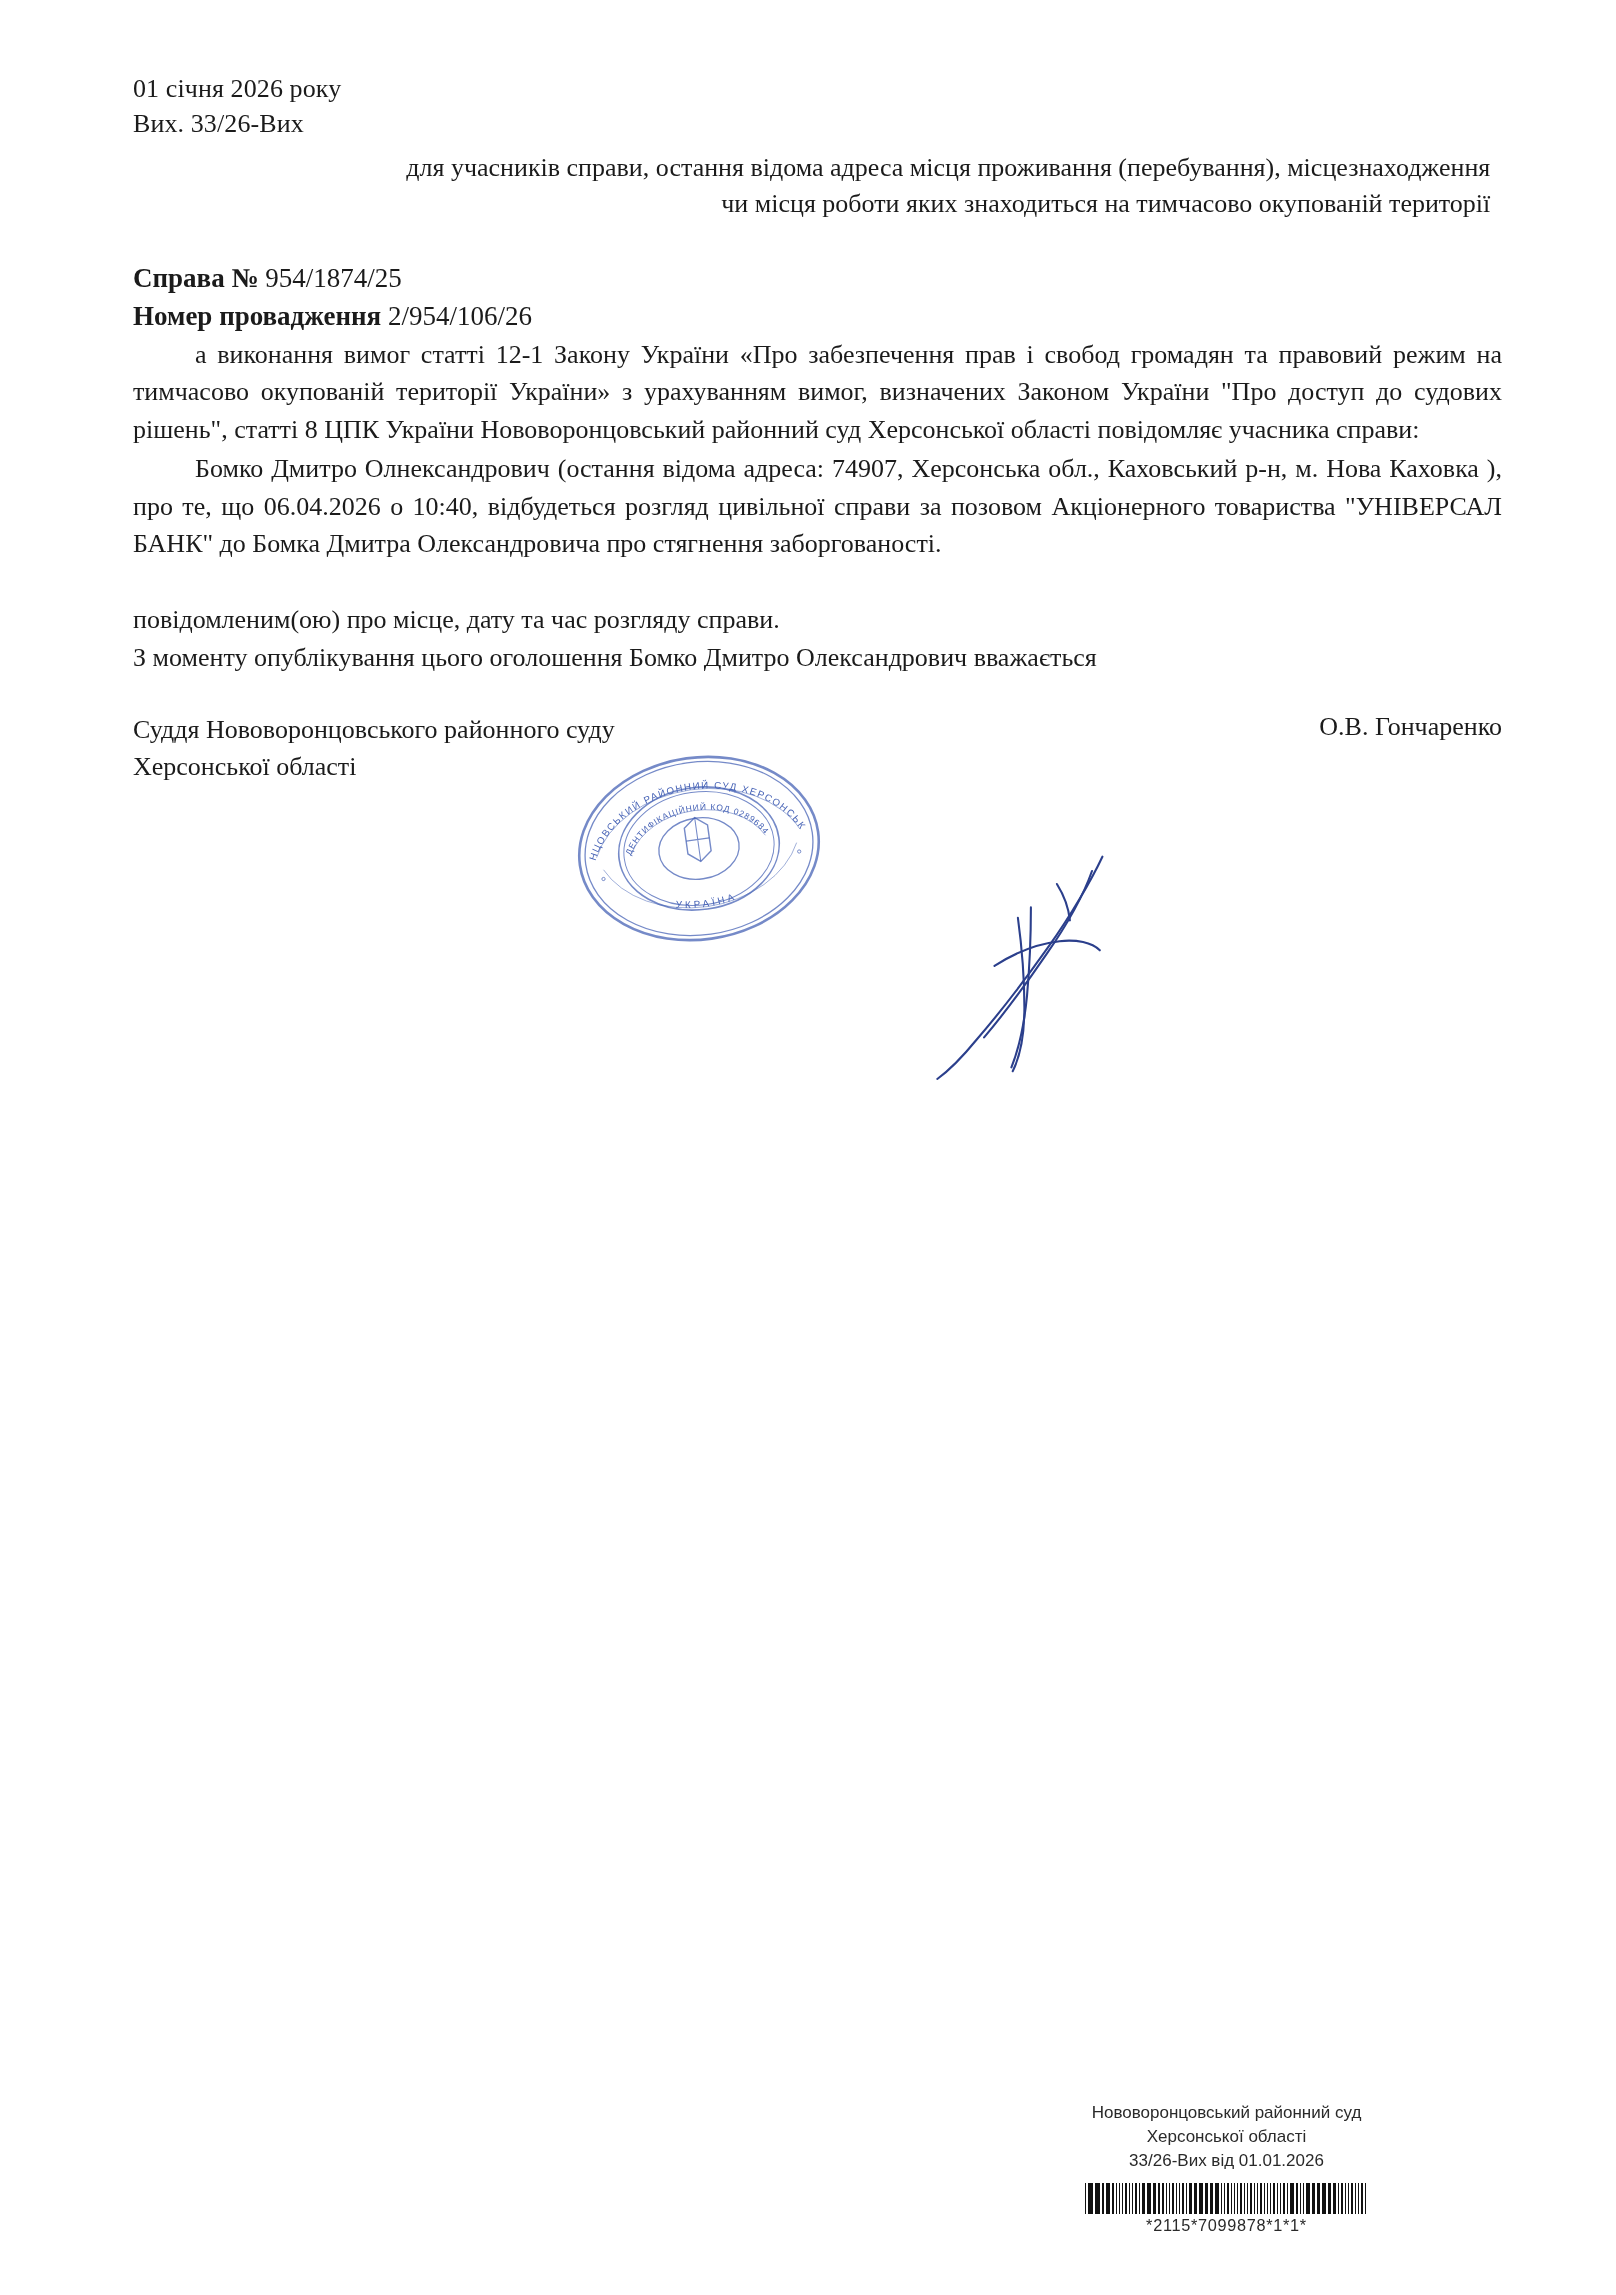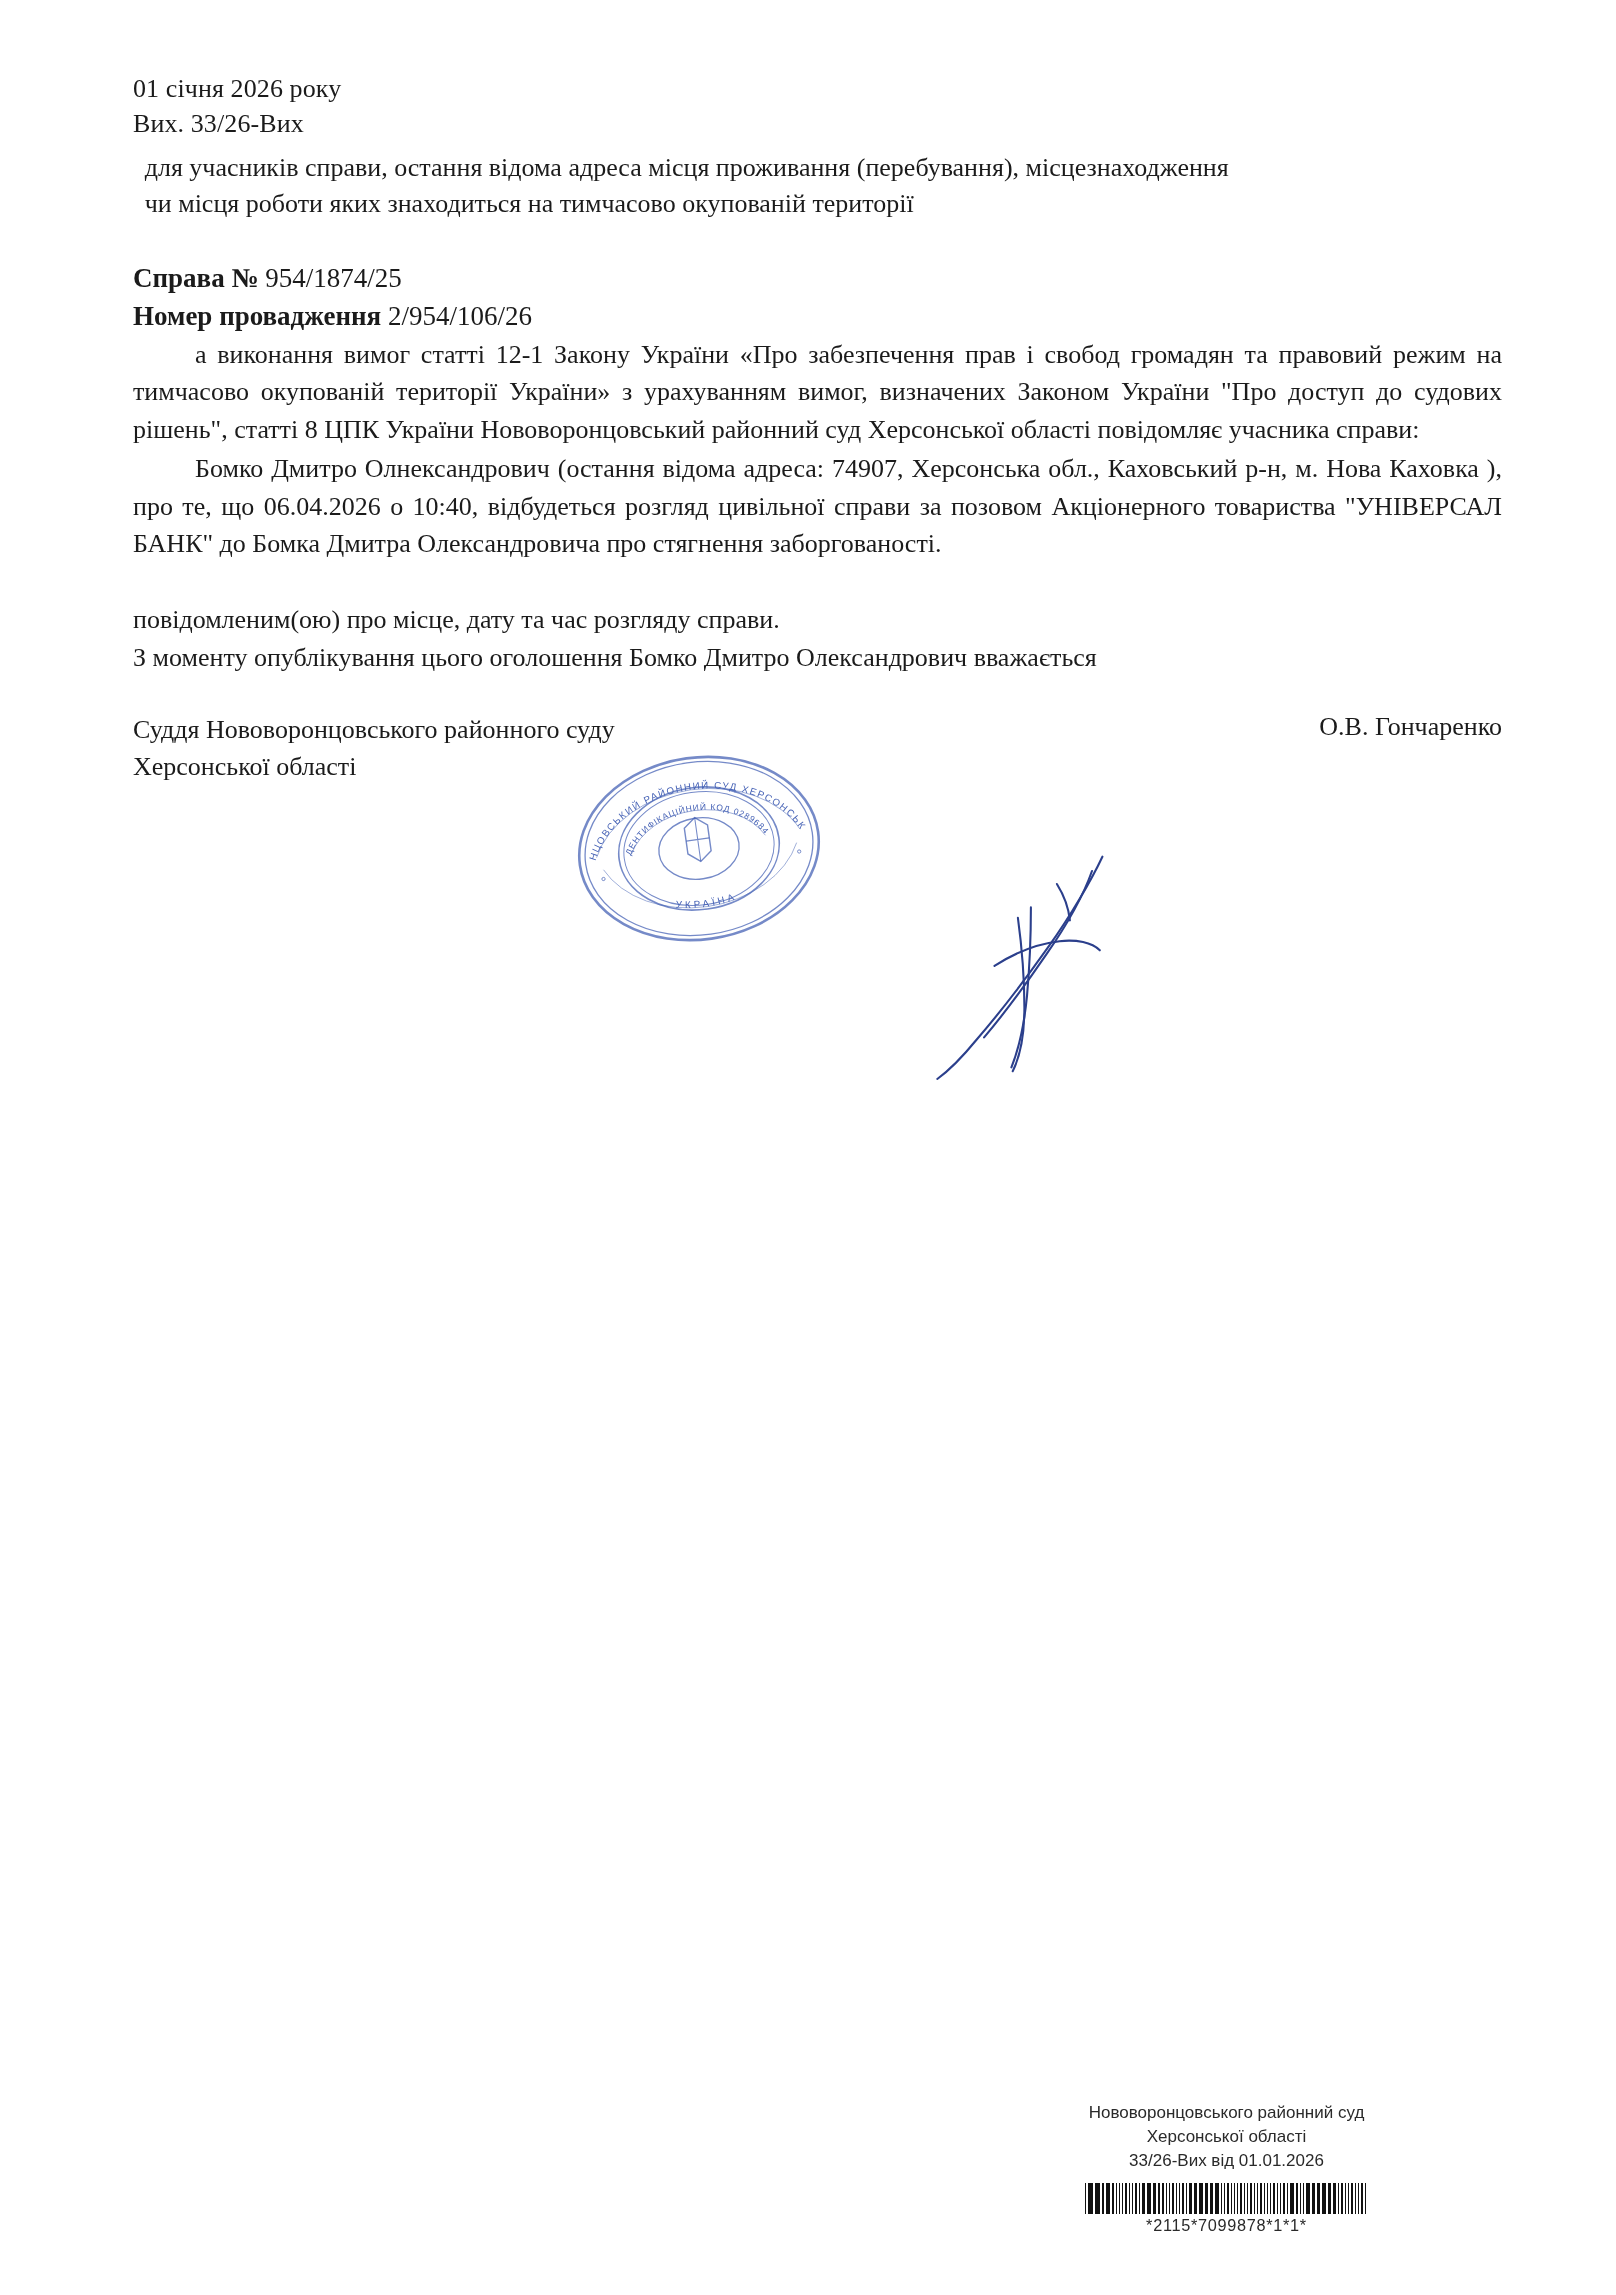--- a/index.html
+++ b/index.html
@@ -39,21 +39,21 @@
 
   .title {
     text-align: center;
     font-weight: bold;
     font-size: 27px;
     letter-spacing: 1px;
     margin-top: 22px;
   }
 
   .subtitle {
-    text-align: left;
+    text-align: right;
     font-size: 26px;
     line-height: 1.38;
     margin-top: 9px;
     padding: 0 11.7px;
   }
 
   .case-block {
     margin-top: 38px;
   }
   .case-line {
@@ -243,21 +243,21 @@
         <path d="M300,40 C288,74 262,122 230,168 C200,212 166,258 134,296"></path>
         <path d="M206,96 C206,140 204,188 200,232 C196,274 188,312 176,342"></path>
         <path d="M186,112 C192,156 196,206 196,250 C196,290 190,324 178,348"></path>
         <path d="M150,186 C178,168 214,152 250,148 C276,145 300,150 312,162"></path>
         <path d="M246,60 C256,76 264,96 266,116"></path>
       </g>
     </svg>
   </div>
 
   <div class="footer">
-    <div class="footer-line">Нововоронцовського районний суд</div>
+    <div class="footer-line">Нововоронцовський районний суд</div>
     <div class="footer-line">Херсонської області</div>
     <div class="footer-line">33/26-Вих від 01.01.2026</div>
     <div class="barcode">
         <i style="width: 1.3px;"></i>
         <i style="width: 4.6px;"></i>
         <i style="width: 4.6px;"></i>
         <i style="width: 2px;"></i>
         <i style="width: 4.6px;"></i>
         <i style="width: 1.3px;"></i>
         <i style="width: 1.3px;"></i>

